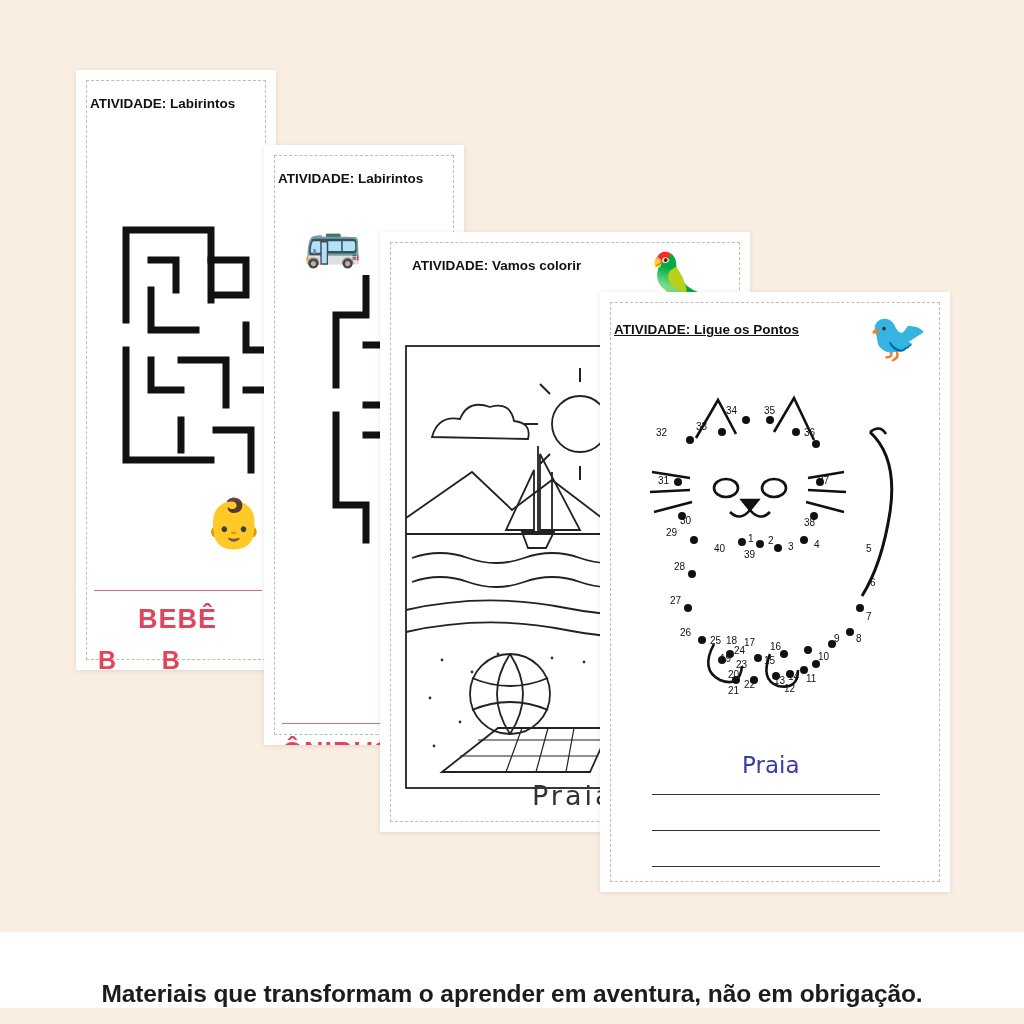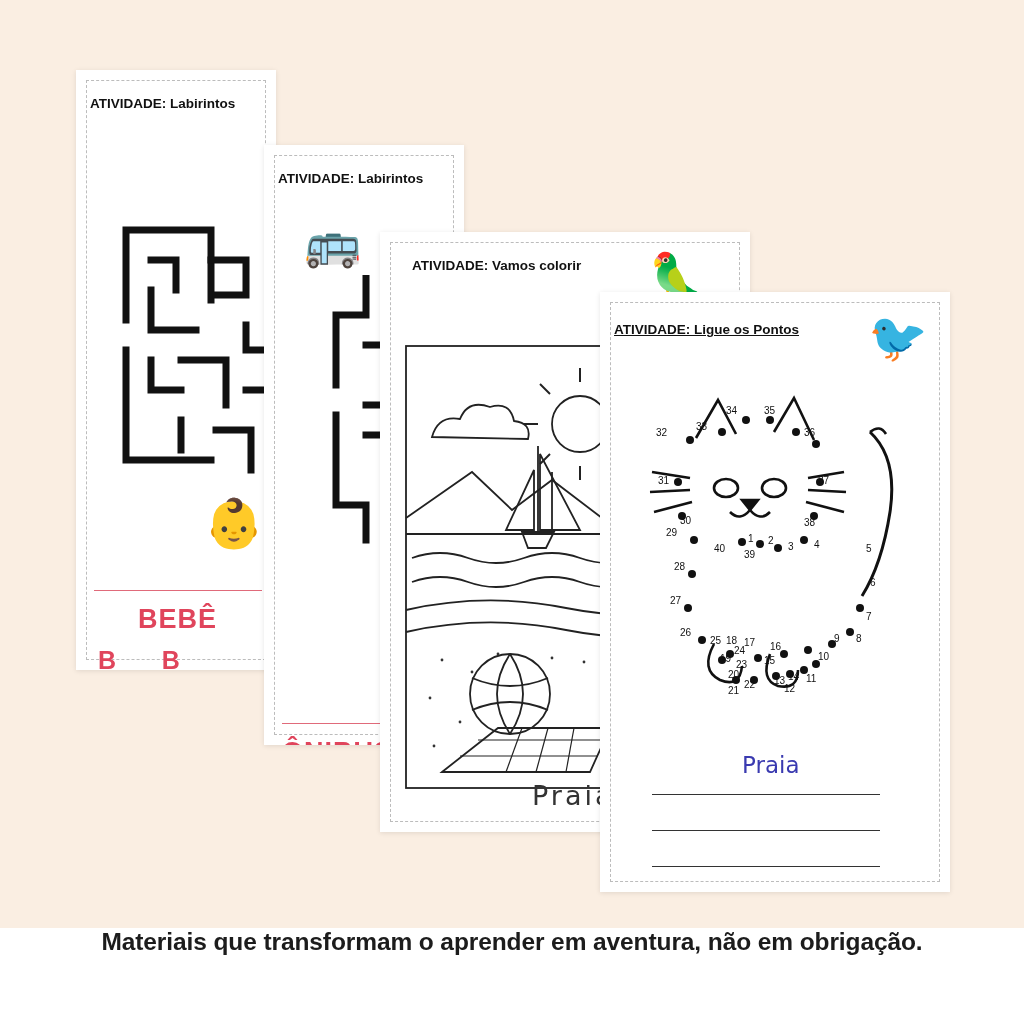--- a/index.html
+++ b/index.html
@@ -20,26 +20,26 @@
     left: 0;
     top: 0;
     width: 1024px;
     height: 1024px;
   }
 
   
   #caption-band {
     position: absolute;
     left: 0;
-    bottom: 0;
+    bottom: 16px;
     width: 1024px;
-    height: 96px;
+    height: 76px;
     background: #ffffff;
     display: flex;
-    align-items: flex-start;
+    align-items: flex-end;
     justify-content: center;
   }
   #caption-text {
     font-size: 24.5px;
     font-weight: bold;
     color: #1c1c1c;
     letter-spacing: -0.1px;
     white-space: nowrap;
   }
 

